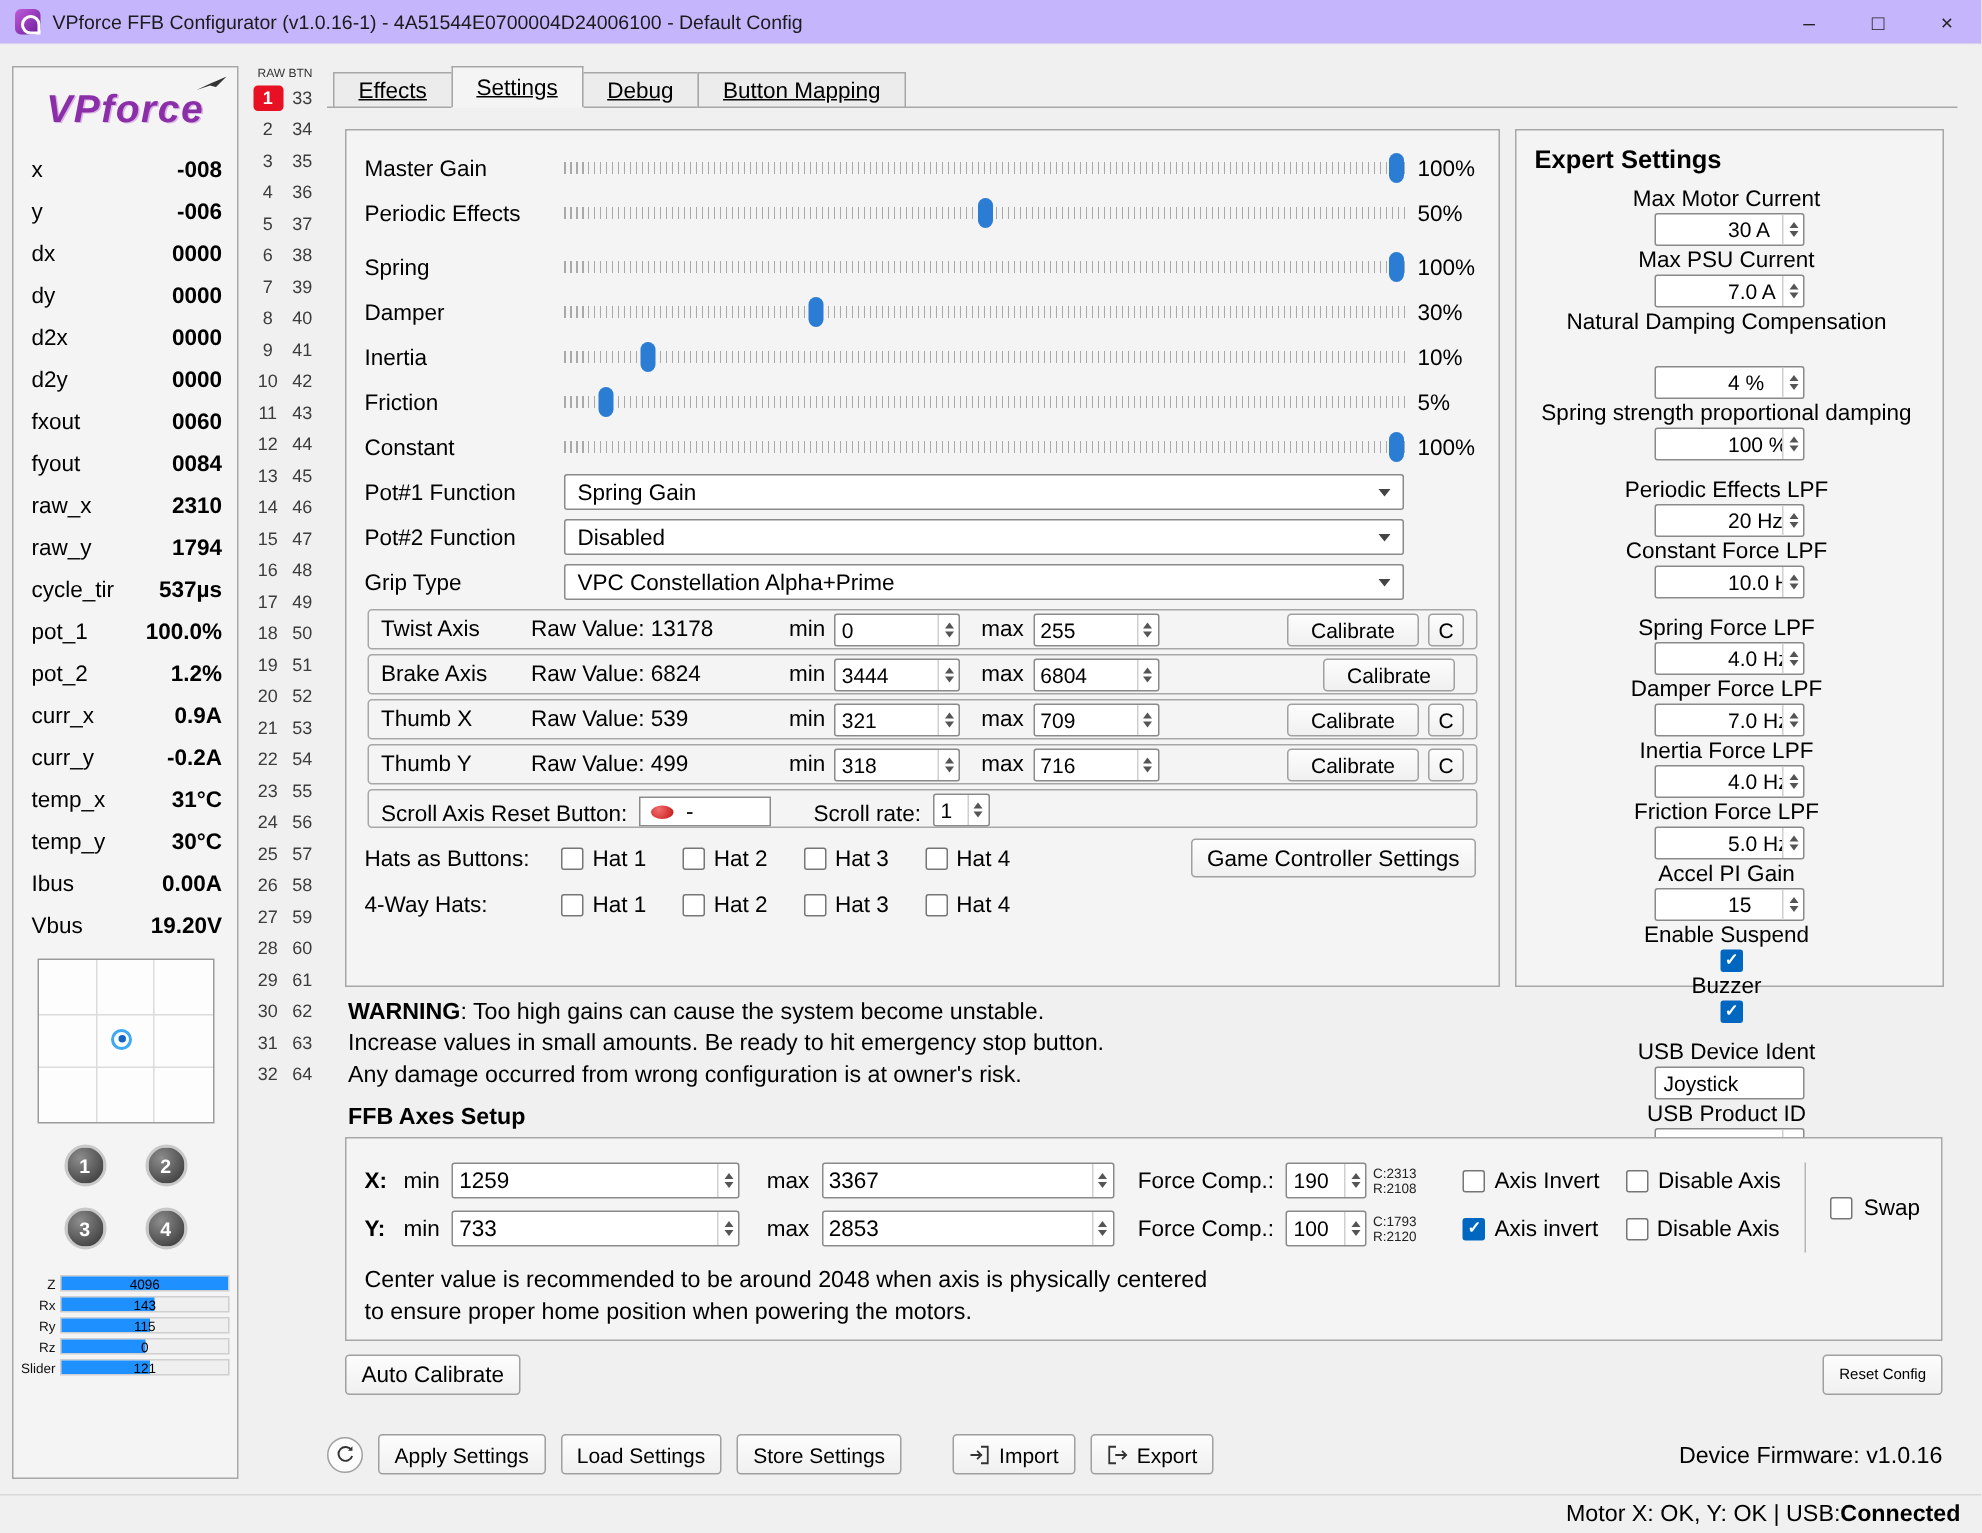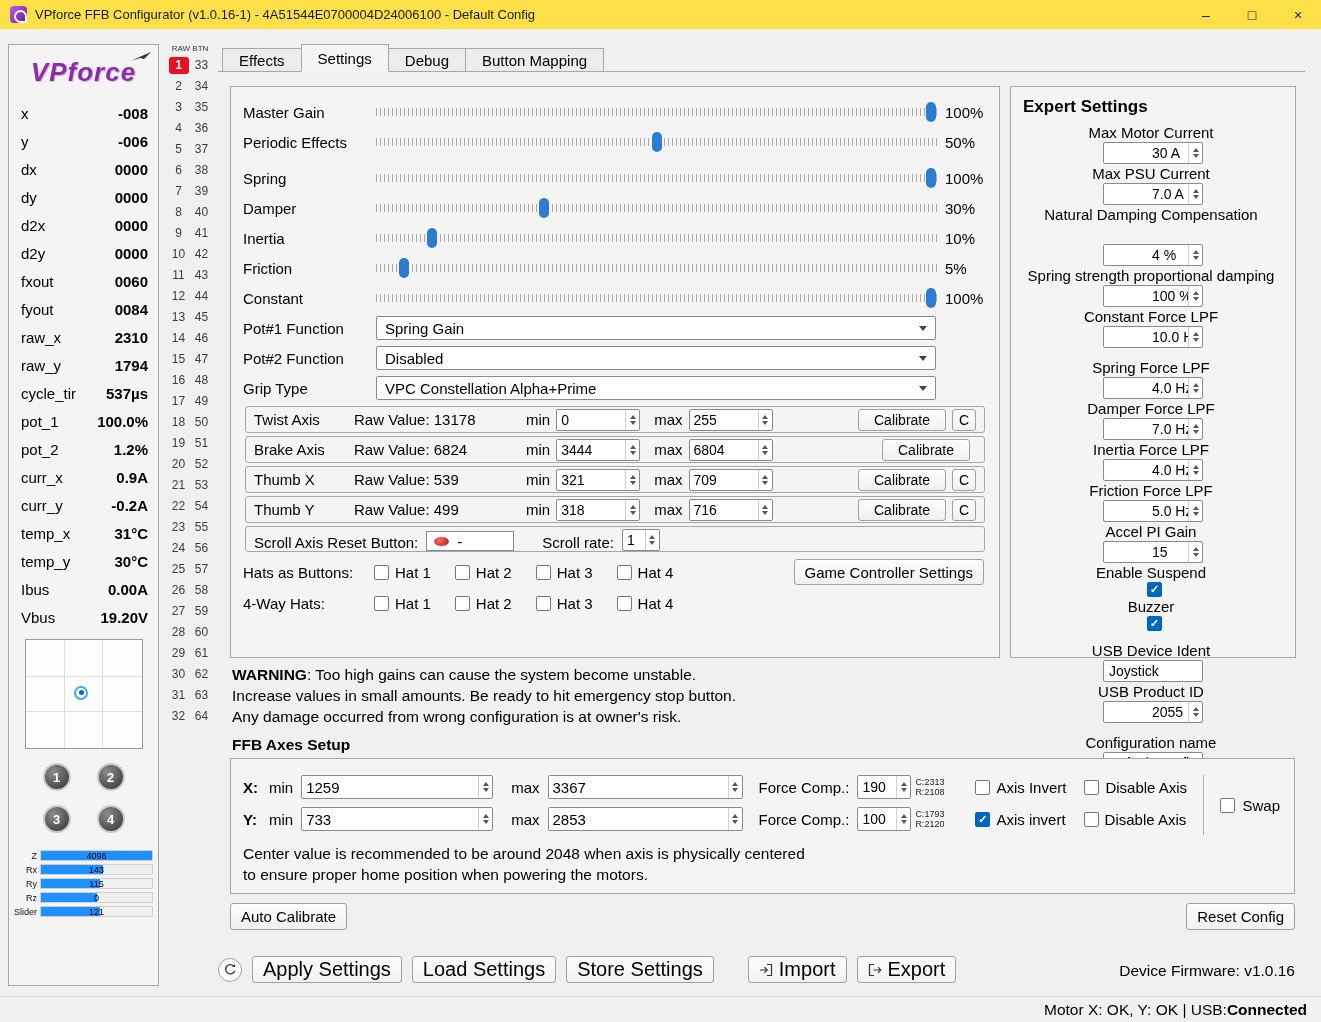--- a/index.html
+++ b/index.html
@@ -1,20 +1,20 @@
 <!DOCTYPE html>
 <html><head>
 <meta charset="utf-8">
 <style>
   * { box-sizing: border-box; margin: 0; padding: 0; }
   html,body { width:1321px; height:1022px; overflow:hidden; }
   body { background:#f0f0f0; font-family:"Liberation Sans", sans-serif; font-size:15px; color:#000; position:relative; }
 
   
-  .titlebar { position:absolute; left:0; top:0; width:1321px; height:30px; background:#fde047; display:flex; align-items:center; border-bottom:1px solid #ececec; }
+  .titlebar { position:absolute; left:0; top:0; width:1321px; height:30px; background:#c4b5fd; display:flex; align-items:center; border-bottom:1px solid #ececec; }
   .app-icon { width:17px; height:17px; margin:0 8px 0 10px; border-radius:4px; background:linear-gradient(135deg,#c05cdb,#6a1b9a); position:relative; flex:none; }
   .app-icon::after { content:""; position:absolute; left:4px; top:4px; width:9px; height:9px; border:2px solid #fff; border-radius:50% 50% 0 50%; }
   .title-text { font-size:13px; color:#1b1b1b; white-space:nowrap; }
   .win-controls { margin-left:auto; display:flex; height:100%; }
   .win-btn { width:46px; height:100%; display:flex; align-items:center; justify-content:center; font-size:14px; color:#222; }
 
   
   .left-panel { position:absolute; left:8px; top:44px; width:151px; height:942px; background:#f4f4f4; border:1px solid #a7a7a7; }
   .logo { height:54px; display:flex; align-items:center; justify-content:center; position:relative; }
   .logo-text { font-size:26px; font-weight:bold; font-style:italic; color:#8b2fa8; letter-spacing:1px; text-shadow:1px 1px 0 #d9b3e3; }
@@ -39,21 +39,21 @@
 
   
   .rawbtn { position:absolute; left:167px; top:42px; width:46px; }
   .raw-header { font-size:8px; color:#333; text-align:center; height:13px; line-height:13px; white-space:nowrap; }
   .raw-row { display:flex; height:21px; align-items:center; justify-content:center; gap:3px; }
   .raw-cell { width:20px; height:17px; line-height:17px; text-align:center; font-size:12px; color:#3c3c3c; }
   .raw-cell.active { background:#e81123; color:#fff; border-radius:3px; font-weight:bold; }
 
   
   .tabline { position:absolute; left:218px; top:71px; width:1087px; border-top:1px solid #a7a7a7; }
-  .tabs { position:absolute; left:222px; top:44px; height:28px; display:flex; align-items:flex-end; z-index:3; }
+  .tabs { position:absolute; left:222px; top:44px; height:28px; display:flex; align-items:flex-end; z-index:3;text-decoration:underline; }
   .tab { padding:0 16px; height:24px; line-height:23px; font-size:15px; background:#ececec; border:1px solid #a7a7a7; margin-right:-1px; }
   .tab.active { background:#f4f4f4; height:28px; line-height:27px; border-bottom:1px solid #f4f4f4; position:relative; z-index:2; }
 
   
   .settings-group { position:absolute; left:230px; top:86px; width:770px; height:572px; background:#f4f4f4; border:1px solid #a7a7a7; padding-top:10px; }
   .expert-group { position:absolute; left:1010px; top:86px; width:286px; height:572px; background:#f4f4f4; border:1px solid #a7a7a7; padding:10px 12px; }
 
   
   .sl-row { display:flex; align-items:center; height:30px; padding:0 12px; }
   .sliders-main { margin-top:6px; }
@@ -134,24 +134,24 @@
   .spin.big { width:192px; margin-right:18px; height:24px; } .spin.big .spin-v { font-size:15px; }
   .spin.big2 { width:195px; margin-right:16px; height:24px; } .spin.big2 .spin-v { font-size:15px; }
   .spin.fc { width:54px; margin-right:4px; height:24px; }
   .cr { width:46px; display:flex; flex-direction:column; font-size:9px; line-height:10px; color:#222; margin-right:14px; flex:none; }
   .ffb-row .hat { margin-right:18px; }
   .swap-cell { position:absolute; right:14px; top:16px; height:60px; display:flex; align-items:center; gap:7px; border-left:1px solid #b5b5b5; padding-left:16px; }
   .ffb-note { margin-top:8px; font-size:15.5px; line-height:21px; }
 
   
   .auto-cal { position:absolute; left:230px; top:903px; height:27px; font-size:15px; }
-  .reset-cfg { position:absolute; right:26px; top:903px; height:27px; font-size:15px; }
+  .reset-cfg { position:absolute; right:26px; top:903px; height:27px; font-size:10px; }
   .bottom-bar { position:absolute; left:218px; top:956px; display:flex; align-items:center; gap:10px; }
   .refresh-btn { width:24px; height:24px; border-radius:50%; border:1px solid #a0a0a0; background:#fdfdfd; display:flex; align-items:center; justify-content:center; }
-  .btn.lg { height:27px; font-size:20px; }
+  .btn.lg { height:27px; font-size:14px; }
   .sp { width:14px; }
   .icon-btn svg { margin-right:6px; }
   .firmware { position:absolute; right:26px; top:962px; font-size:15.5px; }
   .statusbar { position:absolute; left:0; right:0; bottom:0; height:26px; border-top:1px solid #dadada; background:#f0f0f0; display:flex; justify-content:flex-end; align-items:center; padding-right:14px; font-size:15.5px; }
 </style>
 </head>
 <body>
 
 <div class="titlebar">
   <span class="app-icon"></span>
@@ -829,20 +829,32 @@
         <span class="spin xw variant show">
           <span class="spin-v">100 %</span>
           <span class="spin-ud">
             <i class="tri-up"></i>
             <i class="tri-dn"></i>
           </span>
         </span>
 
       </div>
 
+      <div class="xrow gapb">
+        <span class="xlabel">Periodic Effects LPF</span>
+
+        <span class="spin xw variant show">
+          <span class="spin-v">20 Hz</span>
+          <span class="spin-ud">
+            <i class="tri-up"></i>
+            <i class="tri-dn"></i>
+          </span>
+        </span>
+
+      </div>
 
       <div class="xrow">
         <span class="xlabel">Constant Force LPF</span>
 
         <span class="spin xw variant show">
           <span class="spin-v">10.0 Hz</span>
           <span class="spin-ud">
             <i class="tri-up"></i>
             <i class="tri-dn"></i>
           </span>

